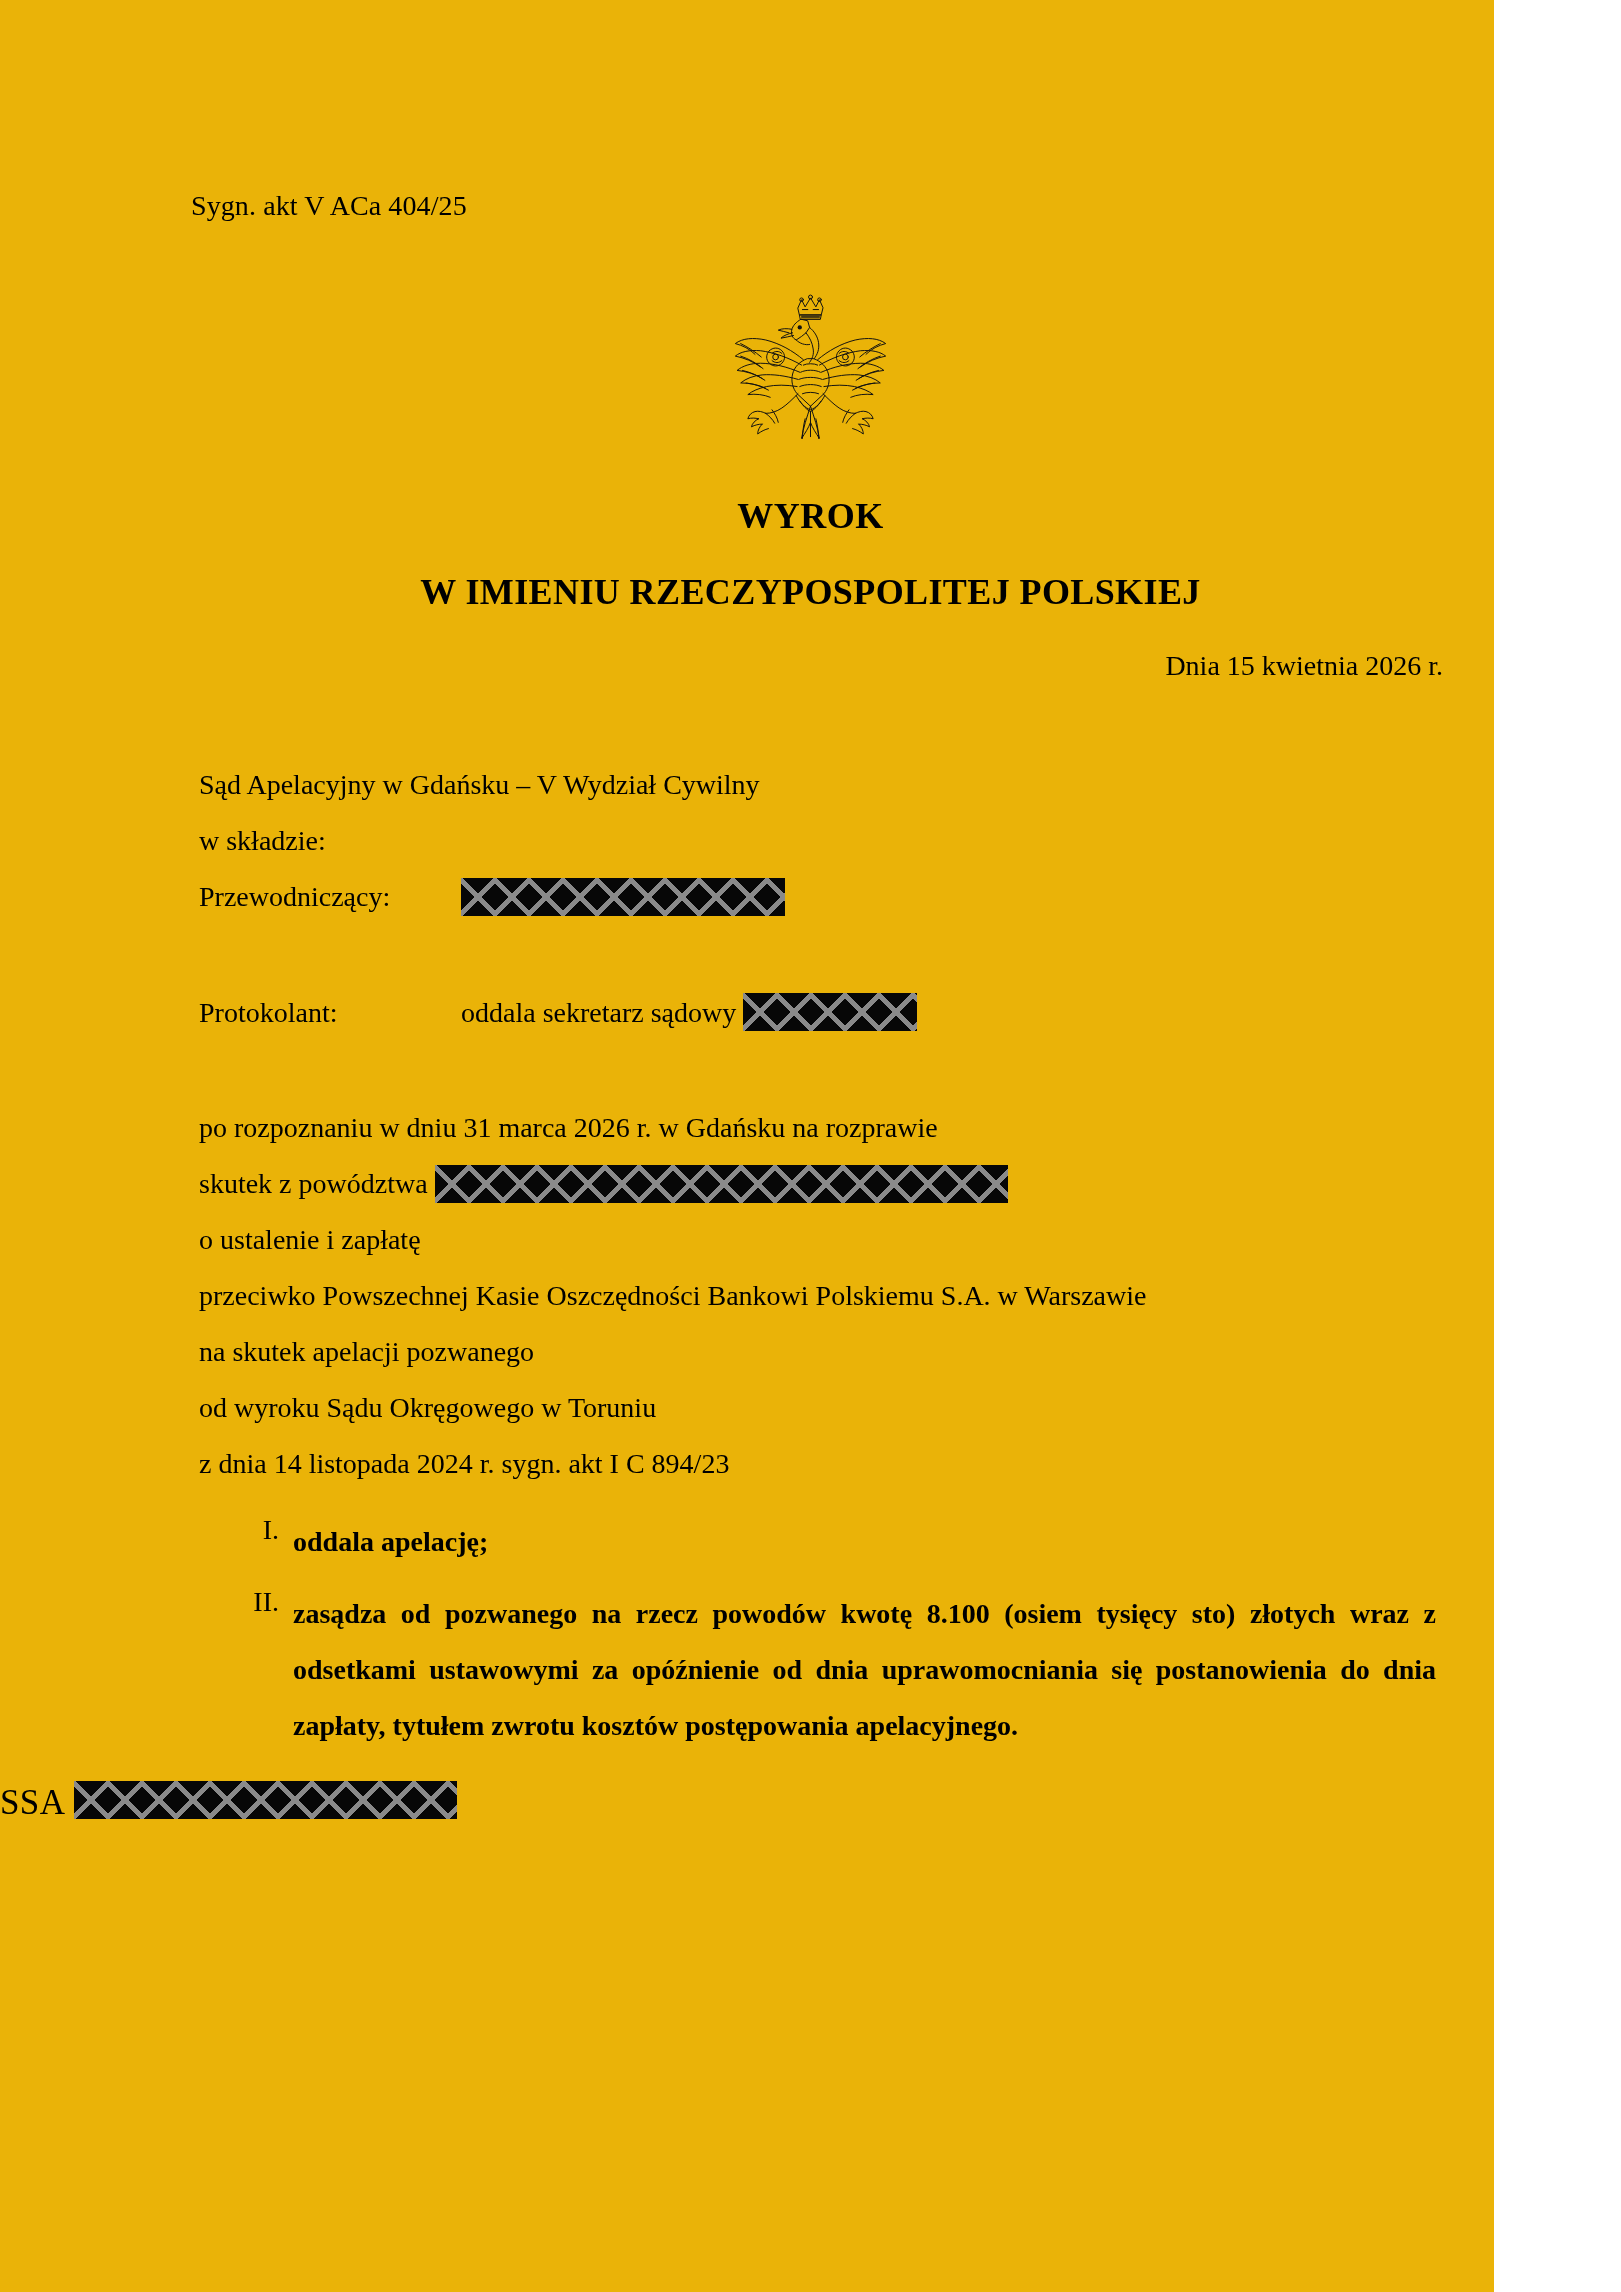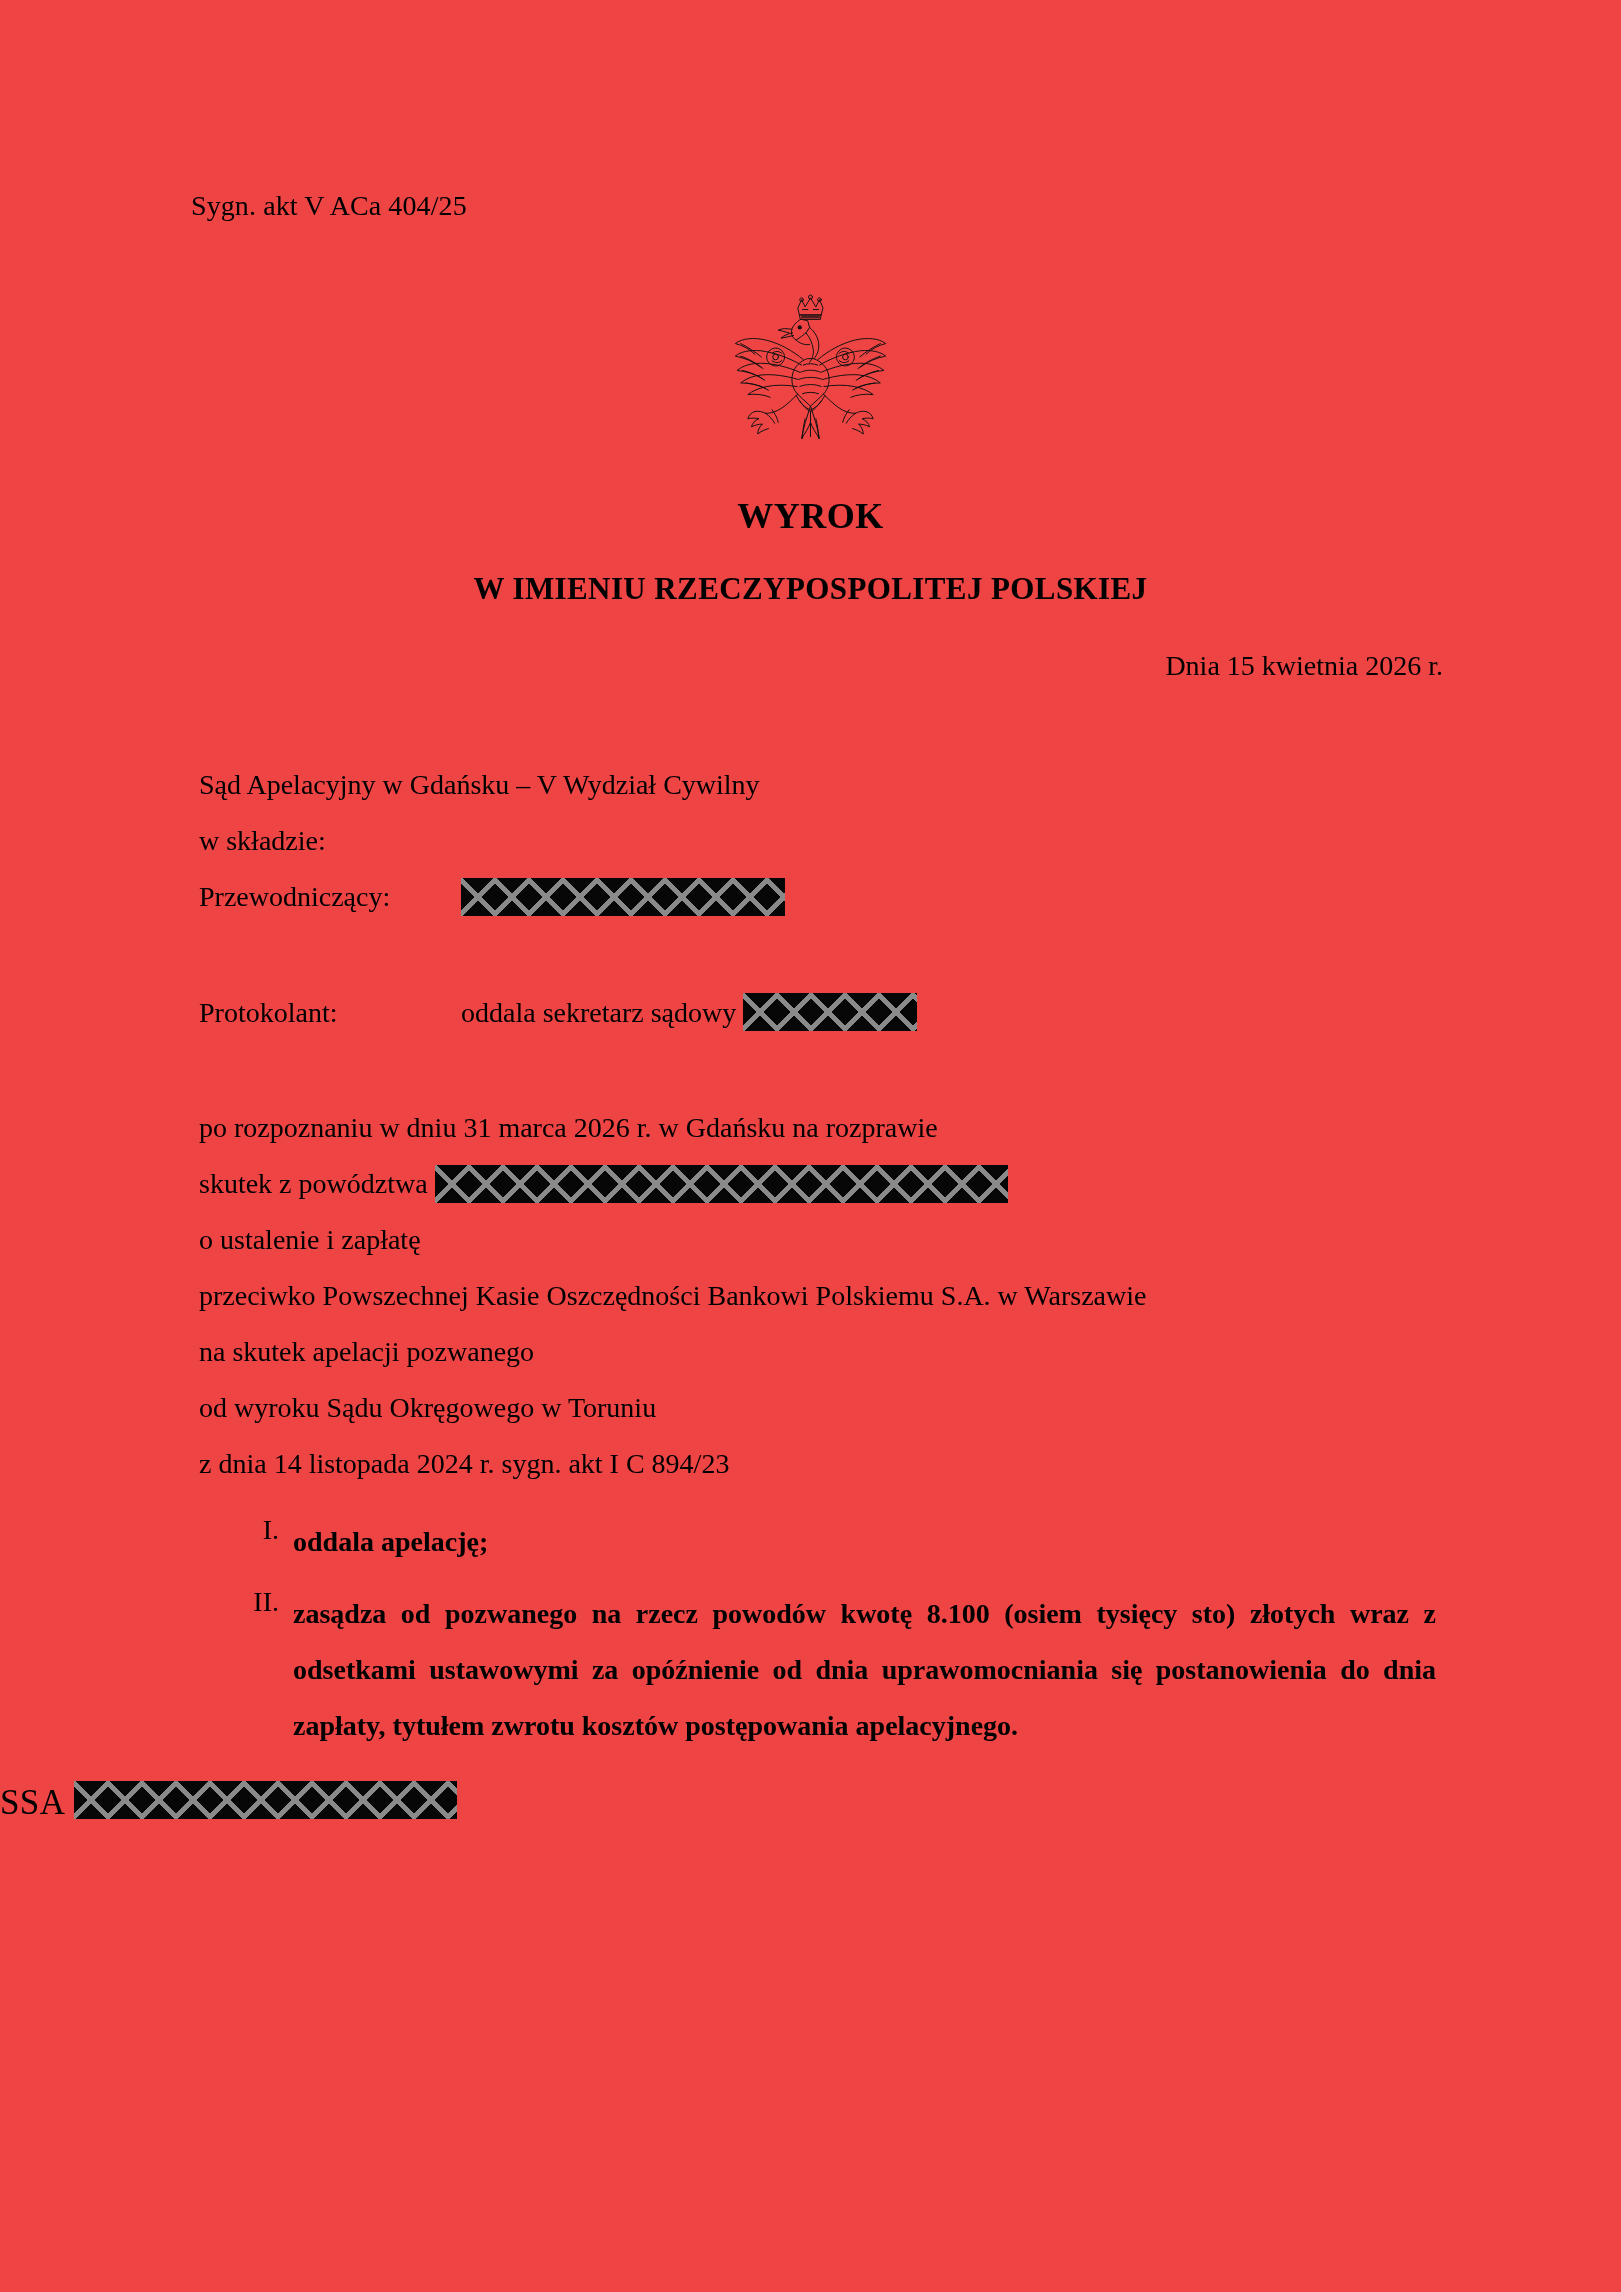--- a/index.html
+++ b/index.html
@@ -7,23 +7,23 @@
     margin: 0;
     padding: 0;
     background: #ffffff;
   }
   body {
     font-family: "Liberation Serif", "DejaVu Serif", serif;
     color: #000000;
   }
   #page {
     position: relative;
-    width: 1621px;
+    width: 1494px;
     height: 2293px;
-    background: #ef4444;
+    background: #eab308;
     overflow: hidden;
     box-sizing: border-box;
   }
   .case-no {
     position: absolute;
     left: 191px;
     top: 188px;
     font-size: 28px;
     line-height: 1.25;
     letter-spacing: 0.1px;
@@ -54,21 +54,21 @@
     font-size: 36px;
     letter-spacing: 0.5px;
   }
   .title-sub {
     position: absolute;
     left: 0;
     top: 571px;
     width: 1621px;
     text-align: center;
     font-weight: bold;
-    font-size: 31px;
+    font-size: 36px;
     letter-spacing: 0.4px;
   }
   .date-line {
     position: absolute;
     left: 203px;
     top: 650px;
     width: 1240px;
     text-align: right;
     font-size: 28px;
   }

